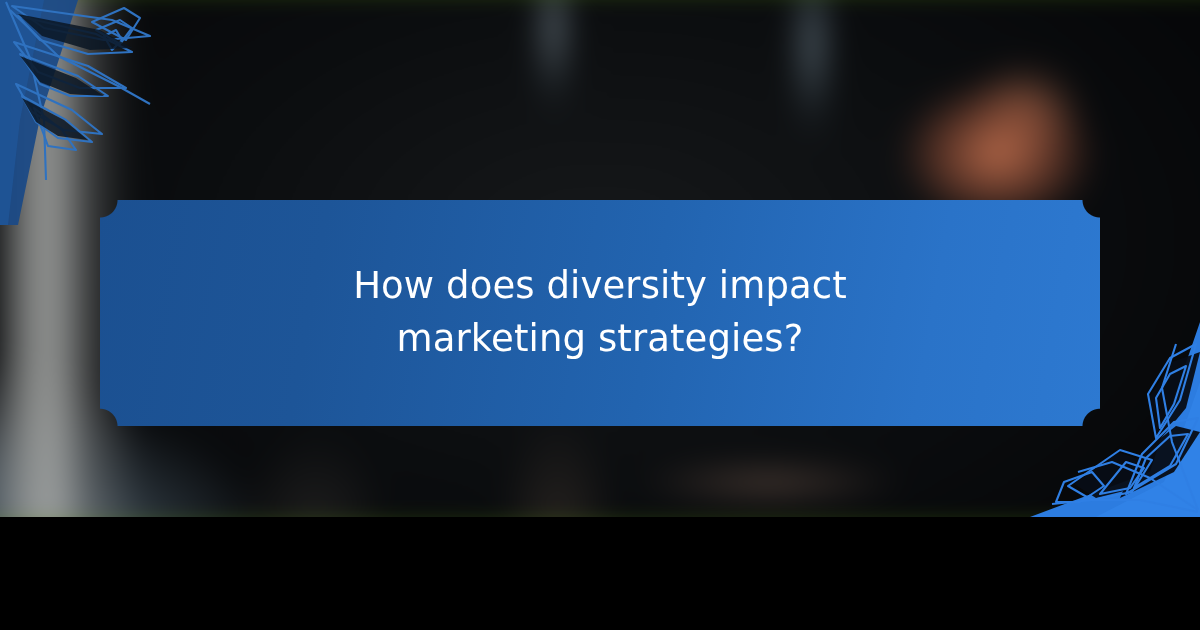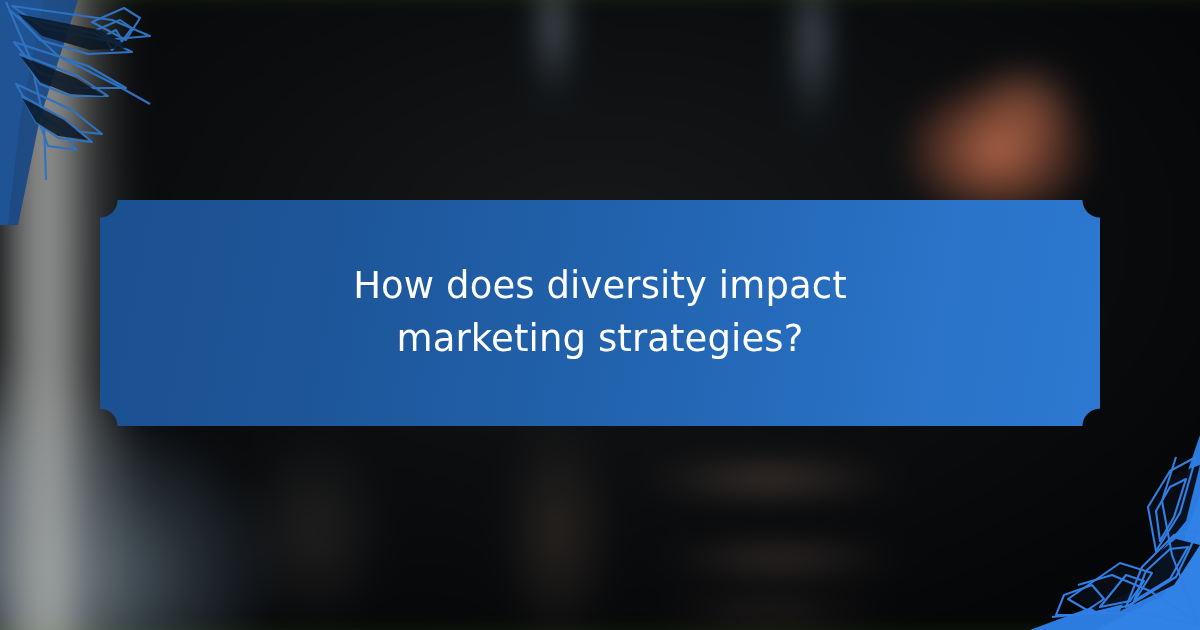--- a/index.html
+++ b/index.html
@@ -7,21 +7,21 @@
     padding: 0;
     background: #000;
   }
   body {
     font-family: "DejaVu Sans", sans-serif;
   }
 
   .canvas {
     position: relative;
     width: 1200px;
-    height: 630px;
+    height: 517px;
     overflow: hidden;
     background: #4d7c0f;
   }
 
   
   .photo-bg {
     position: absolute;
     inset: 0;
     background:
       

